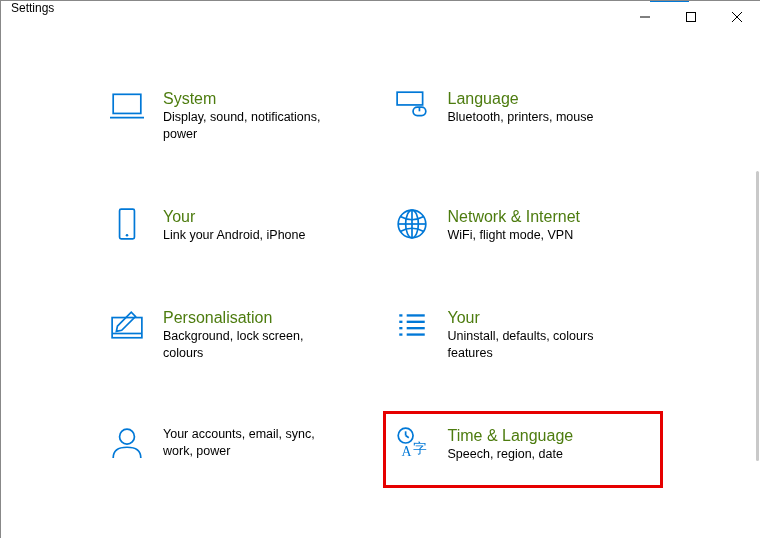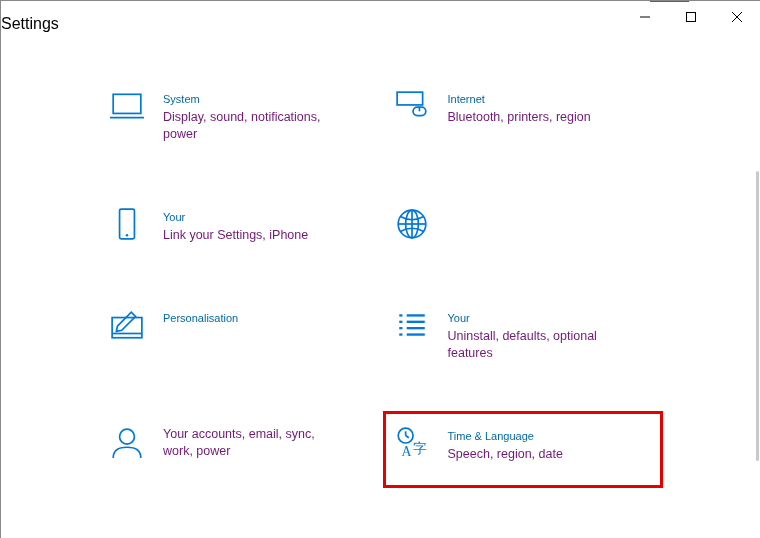--- a/index.html
+++ b/index.html
@@ -10,22 +10,23 @@
     width: 760px;
     height: 538px;
     overflow: hidden;
     position: relative;
     border-top: 1px solid #888;
     border-left: 1px solid #888;
   }
   .titlebar {
     height: 32px;
     display: flex;
-    align-items: flex-end;
-    font-size: 16px;
+    align-items: flex-start;
+    padding-left: 10px;
+    font-size: 12px;
     color: #000;
     position: relative;
   }
   .titlebar .controls {
     position: absolute;
     right: 0;
     top: 0;
     display: flex;
     height: 32px;
   }
@@ -75,27 +76,27 @@
     flex: 0 0 36px;
     margin-right: 18px;
     color: #0078D7;
     display: flex;
     align-items: flex-start;
     justify-content: center;
   }
   .ticon svg { width: 34px; height: 34px; overflow: visible; }
   .ttext { flex: 1; min-width: 0; }
   .tlabel {
-    font-size: 11px;
-    color: #0369a1;
+    font-size: 16px;
+    color: #4d7c0f;
     line-height: 20px;
   }
   .tdesc {
     font-size: 12.5px;
-    color: #701a75;
+    color: #000000;
     line-height: 17px;
     max-width: 170px;
   }
   .scrollbar {
     position: absolute;
     right: 1px;
     top: 170px;
     width: 3px;
     height: 290px;
     background: #c9c9c9;
@@ -151,82 +152,85 @@
           <rect x="2" y="3" width="24" height="12"></rect>
           <line x1="6" y1="7" x2="6" y2="7" stroke-width="2"></line>
           <line x1="10" y1="7" x2="10" y2="7" stroke-width="2"></line>
           <line x1="14" y1="7" x2="14" y2="7" stroke-width="2"></line>
           <line x1="18" y1="7" x2="18" y2="7" stroke-width="2"></line>
           <rect x="17" y="17" width="12" height="8" rx="4"></rect>
           <line x1="23" y1="17" x2="23" y2="21"></line>
         </svg>
       </span>
       <div class="ttext">
-        <div class="tlabel">Internet</div>
-        <div class="tdesc">Bluetooth, printers, region</div>
+        <div class="tlabel">Language</div>
+        <div class="tdesc">Bluetooth, printers, mouse</div>
       </div>
     </div>
 
     <div class="tile">
       <span class="ticon">
         <svg viewBox="0 0 32 32" fill="none" stroke="currentColor" stroke-width="1.6">
           <rect x="9" y="2" width="14" height="28" rx="1.5"></rect>
           <circle cx="16" cy="26.5" r="1.2" fill="currentColor" stroke="none"></circle>
         </svg>
       </span>
       <div class="ttext">
         <div class="tlabel">Your</div>
-        <div class="tdesc">Link your Settings, iPhone</div>
+        <div class="tdesc">Link your Android, iPhone</div>
       </div>
     </div>
 
     <div class="tile">
       <span class="ticon">
         <svg viewBox="0 0 32 32" fill="none" stroke="currentColor" stroke-width="1.6">
           <circle cx="16" cy="16" r="13"></circle>
           <line x1="3" y1="16" x2="29" y2="16"></line>
           <line x1="16" y1="3" x2="16" y2="29"></line>
           <ellipse cx="16" cy="16" rx="6" ry="13"></ellipse>
           <path d="M5 9 Q16 15 27 9"></path>
           <path d="M5 23 Q16 17 27 23"></path>
         </svg>
       </span>
       <div class="ttext">
+        <div class="tlabel">Network &amp; Internet</div>
+        <div class="tdesc">WiFi, flight mode, VPN</div>
       </div>
     </div>
 
     <div class="tile">
       <span class="ticon">
         <svg viewBox="0 0 32 32" fill="none" stroke="currentColor" stroke-width="1.6">
           <rect x="2" y="9" width="28" height="19"></rect>
           <line x1="2" y1="24" x2="30" y2="24"></line>
           <path d="M7 17 L20 4 L24 8 L11 21 L6 22 Z"></path>
         </svg>
       </span>
       <div class="ttext">
         <div class="tlabel">Personalisation</div>
+        <div class="tdesc">Background, lock screen, colours</div>
       </div>
     </div>
 
     <div class="tile">
       <span class="ticon">
         <svg viewBox="0 0 32 32" fill="none" stroke="currentColor" stroke-width="2.2">
           <line x1="4" y1="7" x2="7" y2="7"></line>
             <line x1="11" y1="7" x2="28" y2="7"></line>
           <line x1="4" y1="13" x2="7" y2="13"></line>
             <line x1="11" y1="13" x2="28" y2="13"></line>
           <line x1="4" y1="19" x2="7" y2="19"></line>
             <line x1="11" y1="19" x2="28" y2="19"></line>
           <line x1="4" y1="25" x2="7" y2="25"></line>
             <line x1="11" y1="25" x2="28" y2="25"></line>
         </svg>
       </span>
       <div class="ttext">
         <div class="tlabel">Your</div>
-        <div class="tdesc">Uninstall, defaults, optional features</div>
+        <div class="tdesc">Uninstall, defaults, colours features</div>
       </div>
     </div>
 
     <div class="tile">
       <span class="ticon">
         <svg viewBox="0 0 32 32" fill="none" stroke="currentColor" stroke-width="1.6">
           <circle cx="16" cy="10" r="7"></circle>
           <path d="M3 30 Q3 20 16 20 Q29 20 29 30"></path>
         </svg>
       </span>

